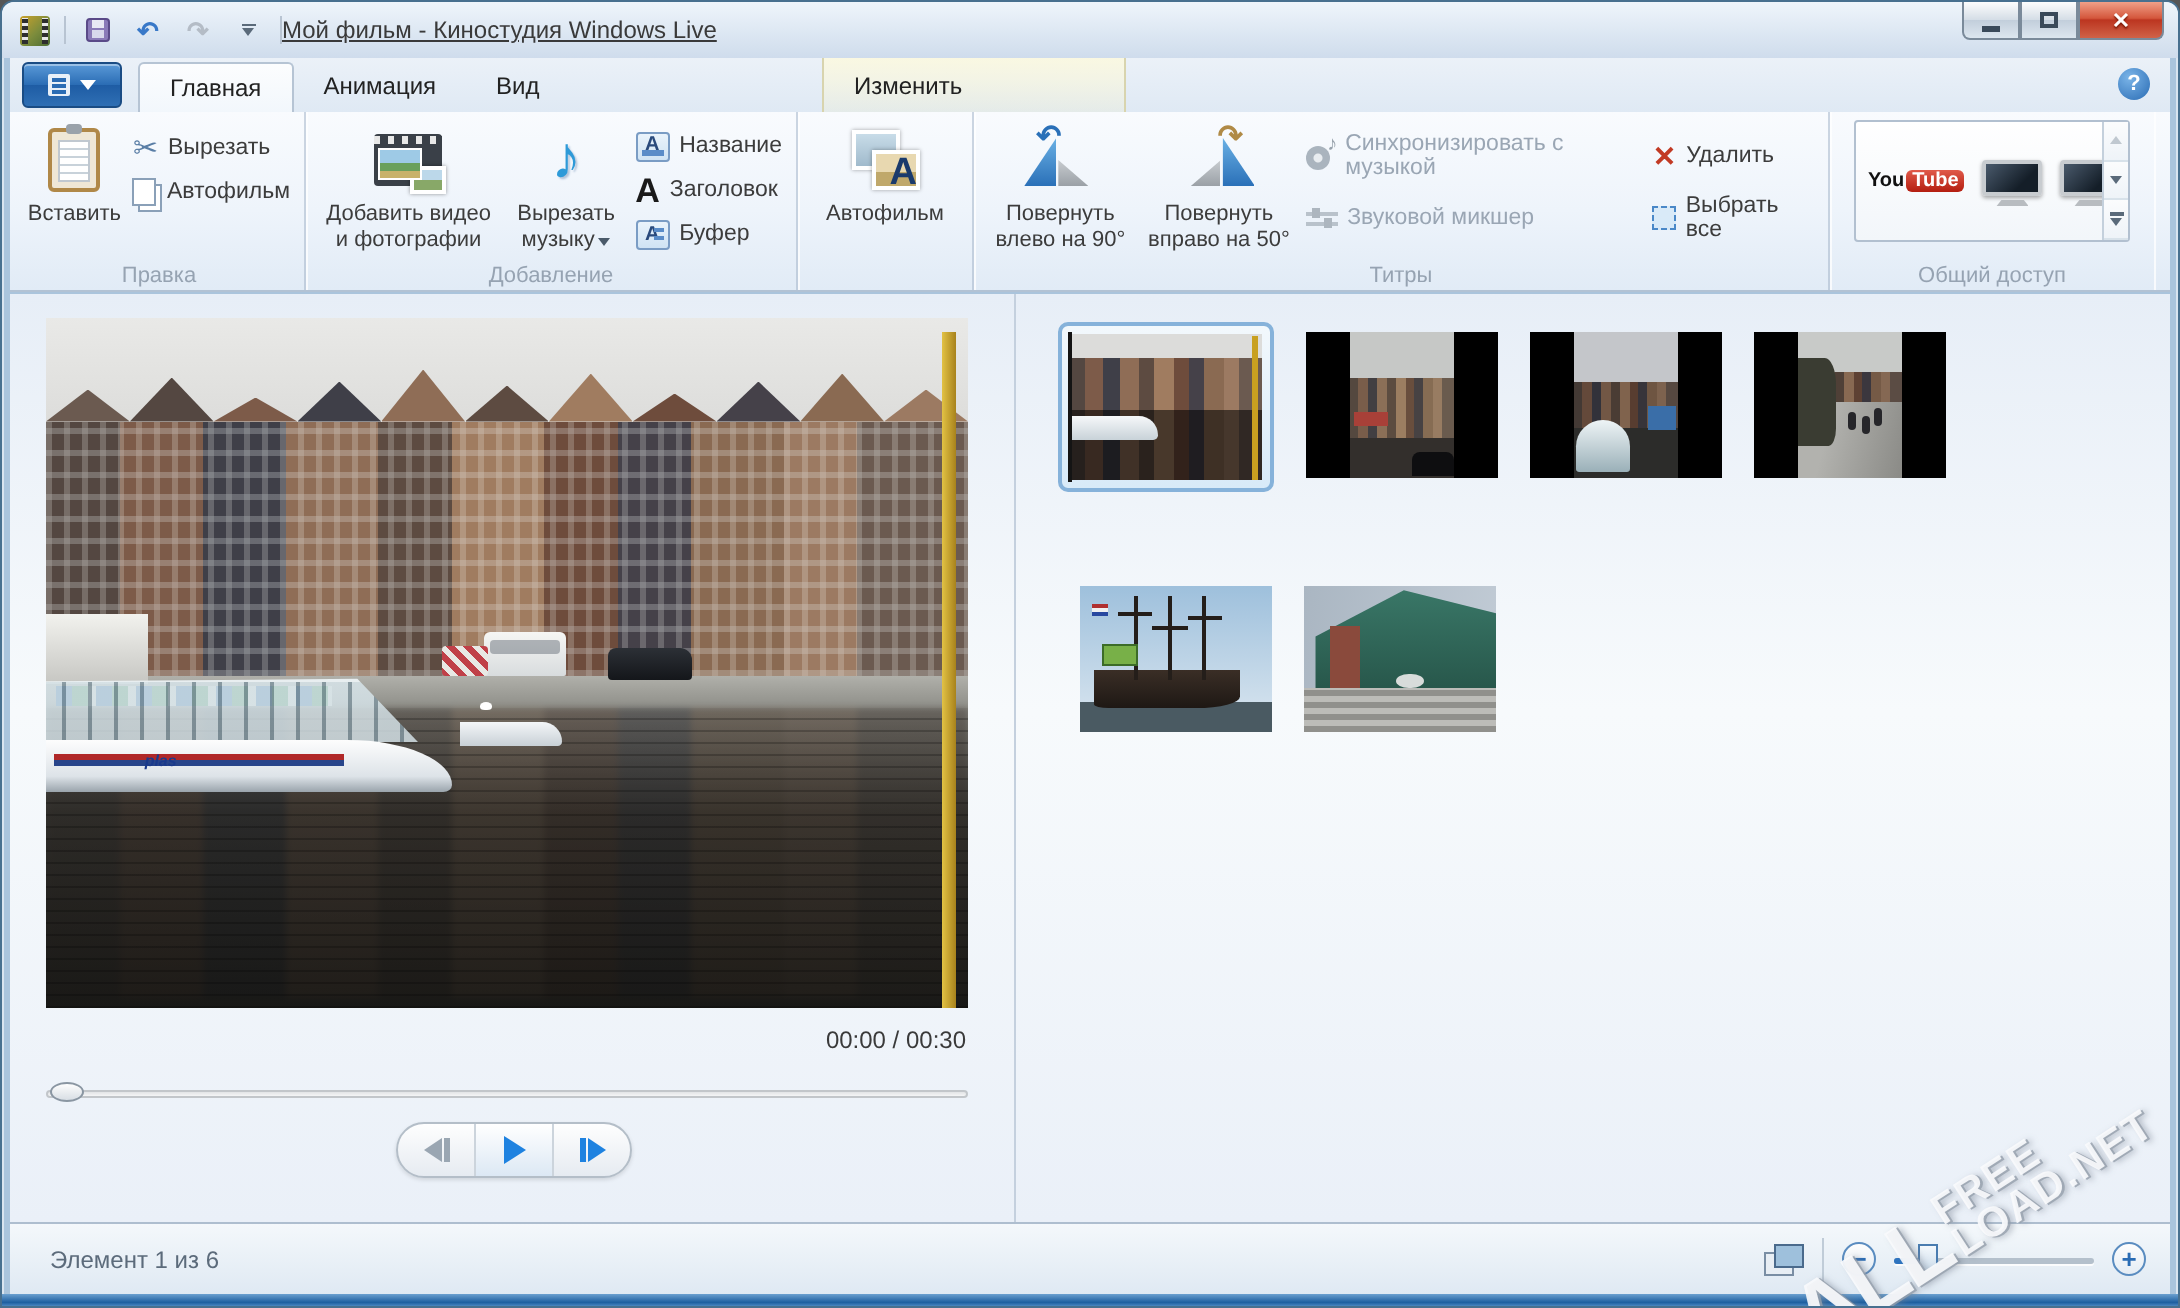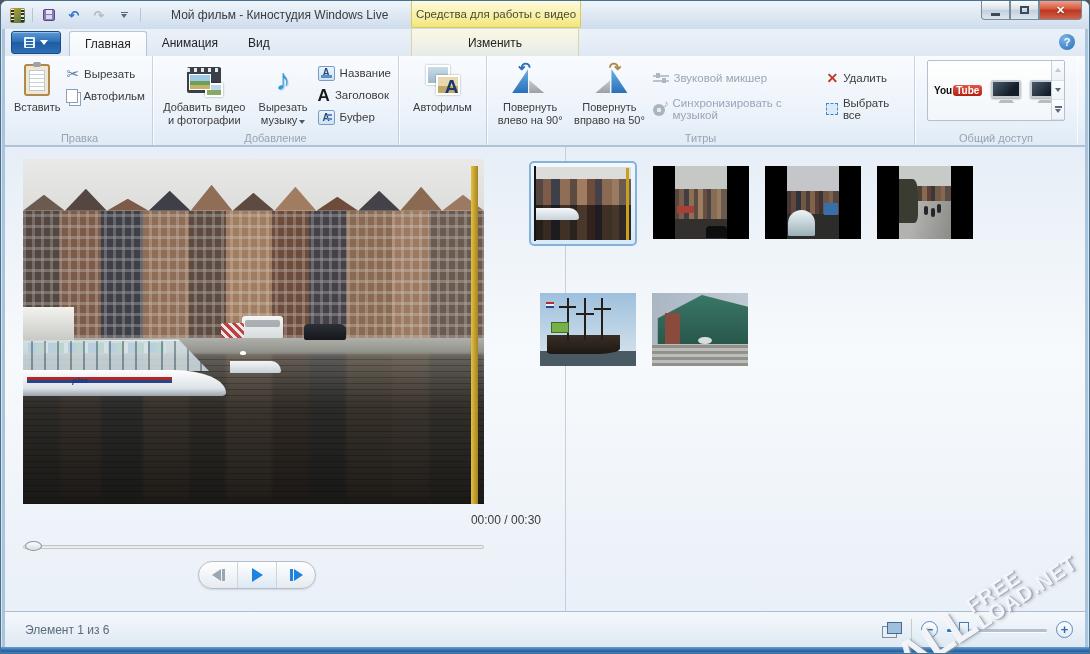--- a/index.html
+++ b/index.html
@@ -20,42 +20,42 @@
   .app-icon::before { left:1px; } .app-icon::after { right:1px; }
   .qat-btn { width:18px; height:18px; display:flex; align-items:center; justify-content:center;
     border-radius:3px; font-size:13px; font-weight:bold; }
   .save-icon { width:12px; height:12px; background:#8a7ab8; border:1px solid #5a4a88; border-radius:2px; position:relative; }
   .save-icon::before { content:""; position:absolute; left:2px; right:2px; top:0; height:4px; background:#e8e8f4; }
   .save-icon::after { content:""; position:absolute; left:2px; right:2px; bottom:1px; height:4px; background:#d8d8ec; }
   .undo-g { color:#3878c8; } .redo-g { color:#b4bcc6; }
   .qat-more { display:flex; flex-direction:column; align-items:center; gap:1px; }
   .qat-more .bar { width:7px; height:1.5px; background:#5a6a7a; }
   .qat-more .tri { width:0; height:0; border-left:3.5px solid transparent; border-right:3.5px solid transparent; border-top:4px solid #5a6a7a; }
-  .title-text { margin-left:30px; color:#3a3a3a; }
+  .title-text { margin-left:0; color:#3a3a3a;text-decoration:underline; }
   .ctx-header { position:absolute; left:410px; top:0; width:170px; height:27px;
     background:linear-gradient(#fdfadf,#f5ec8e 80%,#f0e47c); border:1px solid #d8ca62; border-top:none;
     border-radius:0 0 2px 2px; display:flex; align-items:center; justify-content:center;
     color:#4a4a38; font-size:11.5px; }
   .win-btns { position:absolute; right:7px; top:0; display:flex; }
   .win-btn { width:29px; height:19px; border:1px solid #7a8a9a; border-top:none;
     background:linear-gradient(#fdfdfd,#d4dde6 50%,#c2cedb 50%,#dce6ef);
     display:flex; align-items:center; justify-content:center; }
   .win-btn.min { border-radius:0 0 0 4px; }
   .win-btn.close { width:43px; border-radius:0 0 4px 0;
     background:linear-gradient(#f0a088,#d4573c 45%,#bc3520 50%,#d06248); color:#fff; font-size:11px; font-weight:bold;
     text-shadow:0 1px 1px #7a1a08; }
   .min-glyph { width:9px; height:3px; background:#3a4a5a; margin-top:8px; }
   .max-glyph { width:9px; height:8px; border:2px solid #3a4a5a; background:transparent; }
 
   
   .tabstrip { position:absolute; top:28px; left:4px; right:4px; height:27px;
     background:linear-gradient(#ebf1f8,#dfe9f4); display:flex; align-items:stretch; }
-  .ctx-zone { position:absolute; left:406px; top:0; bottom:0; width:168px;
+  .ctx-zone { position:absolute; left:406px; top:0; bottom:0; width:152px;
     background:linear-gradient(rgba(252,249,222,.85),rgba(244,240,200,.25));
-    border-left:1px solid #d8d4ae; border-right:1px solid #d8d4ae; display:flex; justify-content:center; }
+    border-left:1px solid #d8d4ae; border-right:1px solid #d8d4ae; display:flex; justify-content:flex-start; }
   .appmenu { width:50px; margin:2px 8px 2px 6px; border-radius:3px; border:1px solid #1a4c84;
     background:linear-gradient(#5a9ad8,#2a6cb4 50%,#1e5ca4 50%,#2f6fb4);
     display:flex; align-items:center; justify-content:center; gap:5px; cursor:default;
     box-shadow:inset 0 1px 0 rgba(255,255,255,.4); }
   .appmenu .list-icon { width:11px; height:11px; background:#e8f0f8; border-radius:1px; position:relative; }
   .appmenu .list-icon::before { content:""; position:absolute; left:2px; right:2px; top:2px; height:1.5px;
     background:#2a6cb4; box-shadow:0 3px 0 #2a6cb4, 0 6px 0 #2a6cb4; }
   .appmenu .tri { width:0; height:0; border-left:4px solid transparent; border-right:4px solid transparent; border-top:5px solid #fff; }
   .tab { padding:0 15px; display:flex; align-items:center; color:#222; position:relative; z-index:2; }
   .tab.active { background:linear-gradient(#fcfdfe,#f2f7fc); border:1px solid #b6c4d4; border-bottom:none;
@@ -147,21 +147,21 @@
   .ss-cell { flex:1; display:flex; align-items:center; justify-content:center; border-bottom:1px solid #d8e2ea;
     background:linear-gradient(#fbfcfd,#eef3f8); }
   .tri-up { width:0; height:0; border-left:3.5px solid transparent; border-right:3.5px solid transparent; border-bottom:4px solid #c0c8d0; }
   .tri-dn { width:0; height:0; border-left:3.5px solid transparent; border-right:3.5px solid transparent; border-top:4px solid #5a6a7a; }
   .ss-more { display:flex; flex-direction:column; align-items:center; gap:1px; }
   .ss-more .bar { width:7px; height:1.5px; background:#5a6a7a; }
 
   
   .content { position:absolute; top:146px; left:4px; right:4px; bottom:42px;
     background:linear-gradient(#e7eef7,#f7fafc 45%,#eaf0f8); }
-  .preview-pane { position:absolute; left:0; top:0; bottom:0; width:561px; border-right:1px solid #c4d0de; }
+  .preview-pane { position:absolute; left:0; top:0; bottom:0; width:503px; border-right:1px solid #c4d0de; }
   .storyboard { position:absolute; left:504px; top:0; bottom:0; right:0; overflow:visible; }
 
   
   .photo { position:absolute; left:18px; top:12px; width:461px; height:345px; overflow:hidden; background:#e4e4e2; }
   .ph-sky { position:absolute; left:0; right:0; top:0; height:16%; background:linear-gradient(#e9e9e7,#dcdcda); }
   .houses-grad { background:linear-gradient(90deg,#544741 0 8%,#7d5b49 8% 17%,#3f3f48 17% 26%,#8f6d56 26% 36%,
     #5d4b41 36% 44%,#a07c60 44% 54%,#6e4c3c 54% 62%,#454149 62% 70%,#8a6a52 70% 80%,#9c7a62 80% 88%,#6b5a50 88% 100%); }
   .ph-houses { position:absolute; left:0; right:0; top:15%; height:37%; }
   .ph-windows { position:absolute; left:0; right:0; top:15%; height:37%; opacity:.55; background:
     repeating-linear-gradient(0deg, rgba(235,240,240,.45) 0 3px, transparent 3px 11px),
@@ -332,21 +332,20 @@
         </div>
       <div class="qat-btn">
         <div class="qat-more">
             <div class="bar"></div>
             <div class="tri"></div>
           </div>
       </div>
       <div class="qat-sep"></div>
     </div>
     <span class="title-text">Мой фильм - Киностудия Windows Live</span>
-    <div class="ctx-header">Средства для работы с видео</div>
     <div class="win-btns">
       <div class="win-btn min">
           <div class="min-glyph"></div>
         </div>
       <div class="win-btn">
           <div class="max-glyph"></div>
         </div>
       <div class="win-btn close">
           <span>✕</span>
         </div>
@@ -456,26 +455,26 @@
           <span class="curl">↷</span>
               <div class="t-blue"></div>
               <div class="t-gray"></div>
             </div>
           </div>
         <div class="cap"><span>Повернуть</span><br>
           <span>вправо на 50°</span></div>
       </div>
       <div class="smallcol" style="padding-top:8px; gap:9px; width:182px">
         <div class="smallbtn disabled">
+          <span class="sync-i"></span>
+          <span>Синхронизировать с музыкой</span>
+        </div>
+        <div class="smallbtn disabled">
           <span class="mixer-i"></span>
           <span>Звуковой микшер</span>
-        </div>
-        <div class="smallbtn disabled">
-          <span class="sync-i"></span>
-          <span>Синхронизировать с музыкой</span>
         </div>
       </div>
       <div class="smallcol" style="padding-top:8px; gap:9px">
         <div class="smallbtn">
           <span class="del-g">✕</span>
           <span>Удалить</span>
         </div>
         <div class="smallbtn">
           <span class="selall-i"></span>
           <span>Выбрать все</span>

